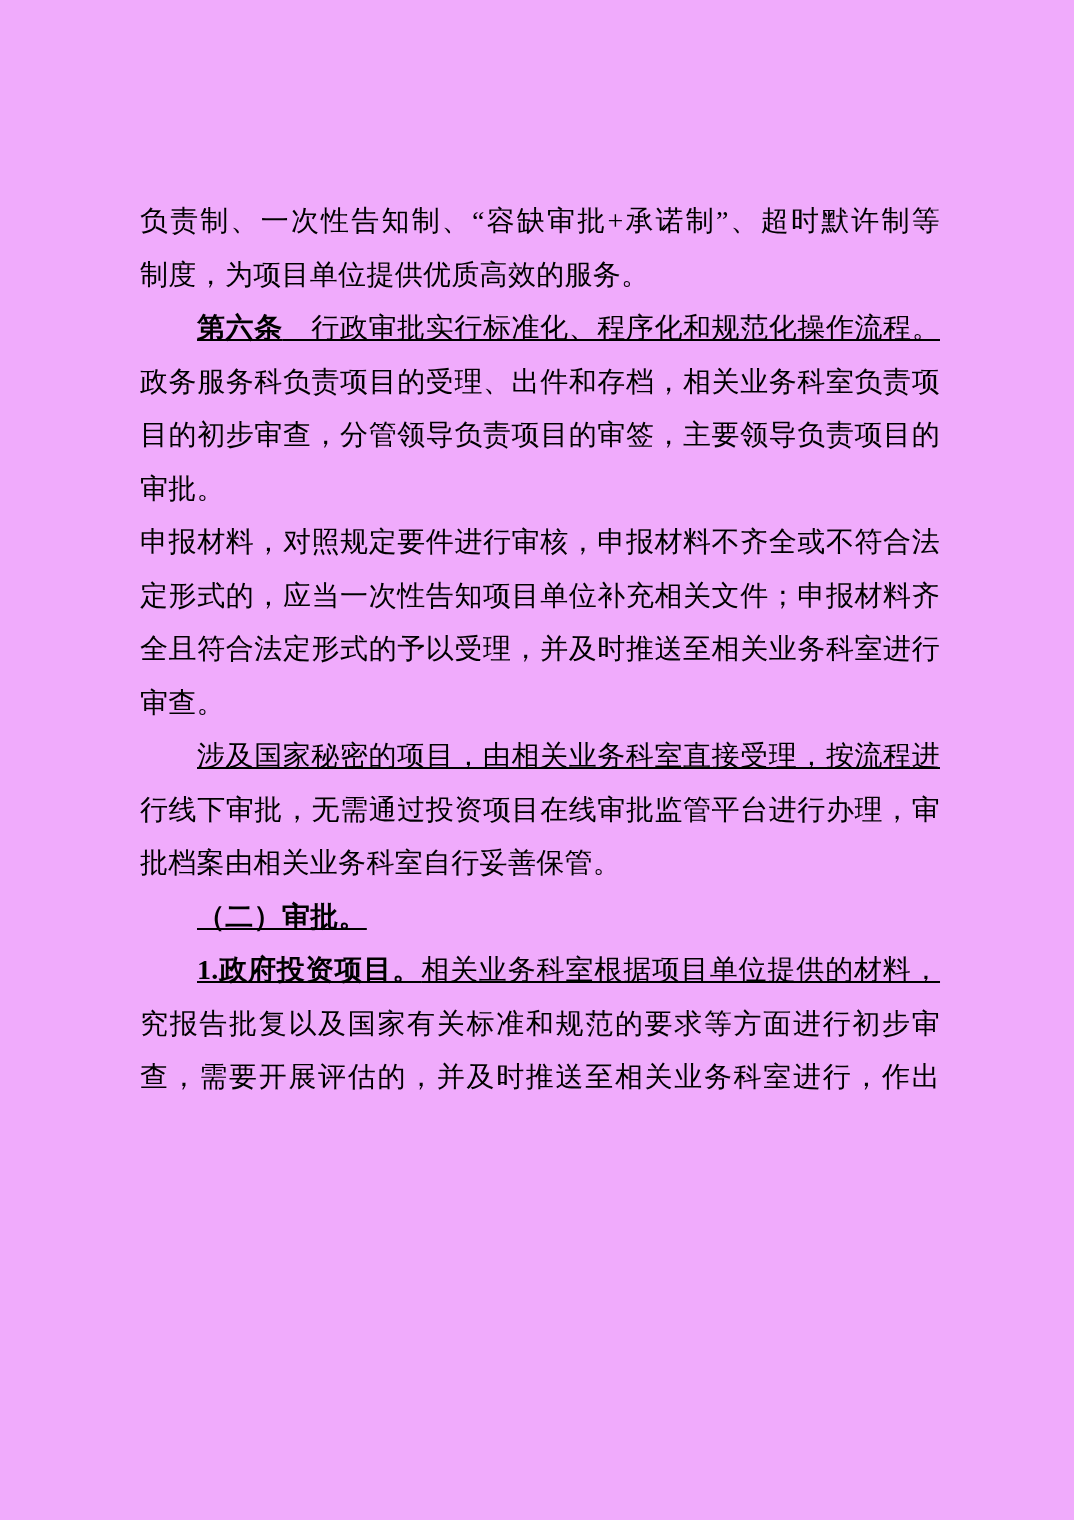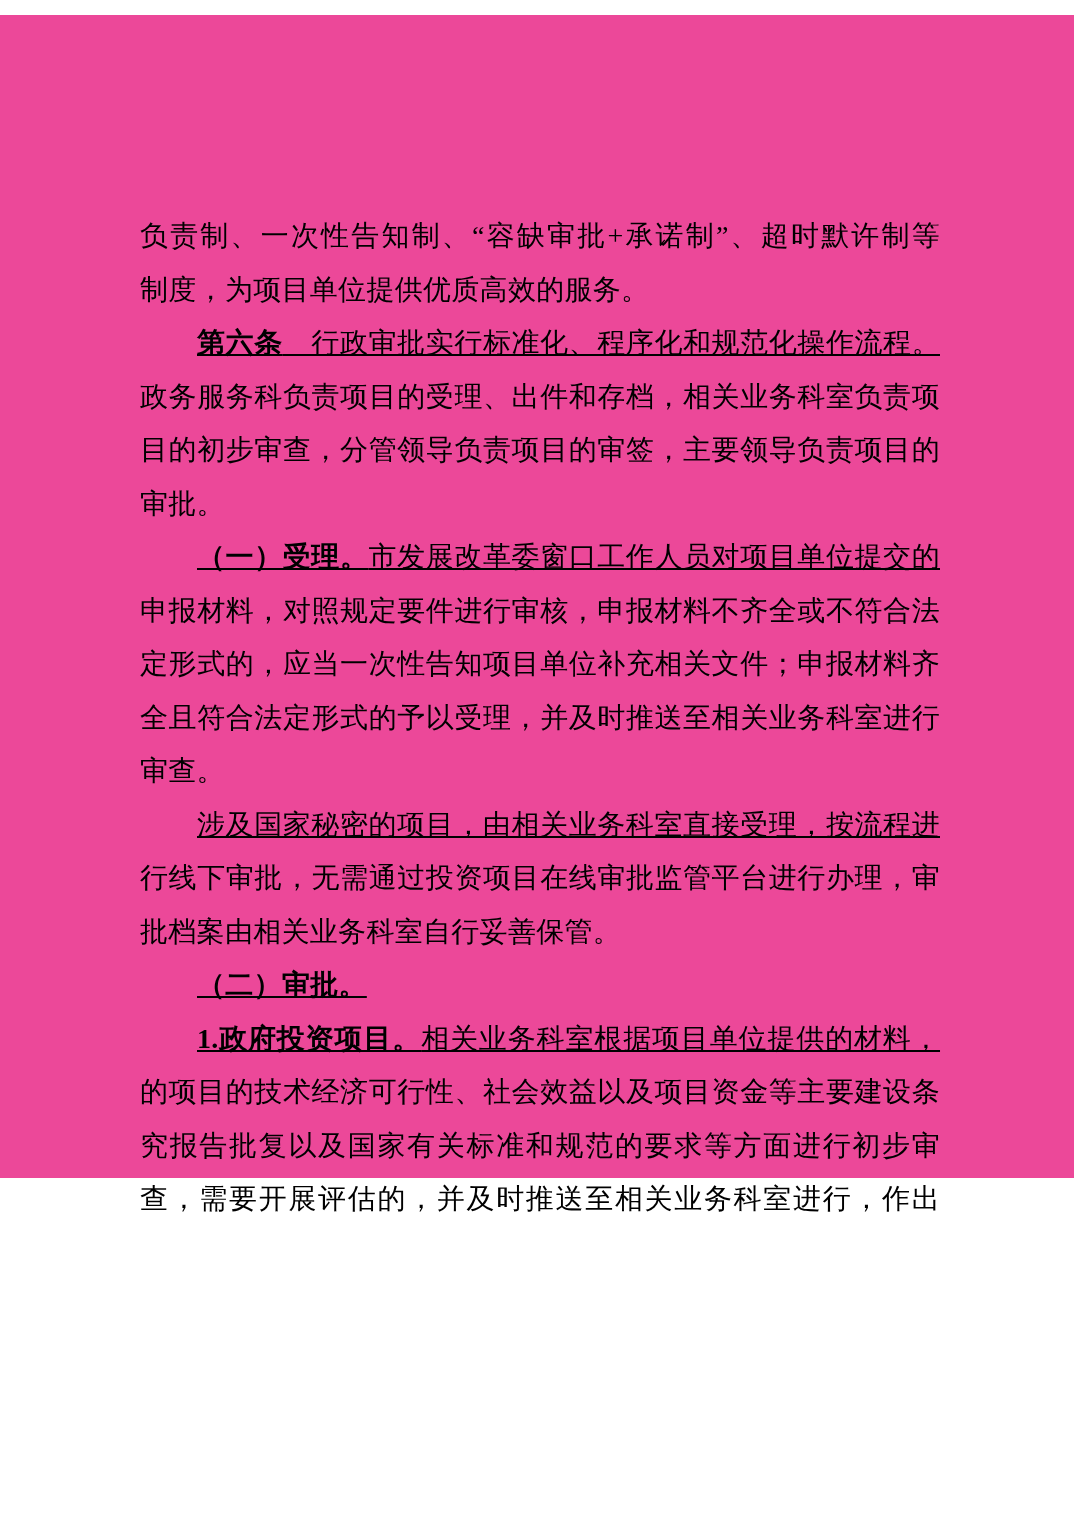--- a/index.html
+++ b/index.html
@@ -10,24 +10,24 @@
   body {
     width: 1074px;
     height: 1520px;
     position: relative;
     overflow: hidden;
     font-family: "Liberation Serif", "DejaVu Serif", serif;
   }
   .page {
     position: absolute;
     left: 0;
-    top: 15px;
+    top: 0;
     width: 1074px;
-    height: 1163px;
-    background: #ec4899;
+    height: 1520px;
+    background: #f0abfc;
   }
   .textblock {
     position: absolute;
     left: 140px;
     top: 194px;
     width: 800px;
     color: #000000;
   }
   .line {
     height: 53.5px;
@@ -56,27 +56,25 @@
 <body>
 
 <div class="page">
   <div class="textblock" id="textblock">
       <div class="line full"><span class="run-regular">负责制、一次性告知制、“容缺审批+承诺制”、超时默许制等</span></div>
       <div class="line"><span class="run-regular">制度，为项目单位提供优质高效的服务。</span></div>
       <div class="line full indent"><span class="run-bold">第六条</span><span class="run-regular">　行政审批实行标准化、程序化和规范化操作流程。</span></div>
       <div class="line full"><span class="run-regular">政务服务科负责项目的受理、出件和存档，相关业务科室负责项</span></div>
       <div class="line full"><span class="run-regular">目的初步审查，分管领导负责项目的审签，主要领导负责项目的</span></div>
       <div class="line"><span class="run-regular">审批。</span></div>
-      <div class="line full indent"><span class="run-bold">（一）受理。</span><span class="run-regular">市发展改革委窗口工作人员对项目单位提交的</span></div>
       <div class="line full"><span class="run-regular">申报材料，对照规定要件进行审核，申报材料不齐全或不符合法</span></div>
       <div class="line full"><span class="run-regular">定形式的，应当一次性告知项目单位补充相关文件；申报材料齐</span></div>
       <div class="line full"><span class="run-regular">全且符合法定形式的予以受理，并及时推送至相关业务科室进行</span></div>
       <div class="line"><span class="run-regular">审查。</span></div>
       <div class="line full indent"><span class="run-regular">涉及国家秘密的项目，由相关业务科室直接受理，按流程进</span></div>
       <div class="line full"><span class="run-regular">行线下审批，无需通过投资项目在线审批监管平台进行办理，审</span></div>
       <div class="line"><span class="run-regular">批档案由相关业务科室自行妥善保管。</span></div>
       <div class="line indent"><span class="run-bold">（二）审批。</span></div>
       <div class="line full indent"><span class="run-bold">1.政府投资项目。</span><span class="run-regular">相关业务科室根据项目单位提供的材料，</span></div>
-      <div class="line full"><span class="run-regular">的项目的技术经济可行性、社会效益以及项目资金等主要建设条</span></div>
       <div class="line full"><span class="run-regular">究报告批复以及国家有关标准和规范的要求等方面进行初步审</span></div>
       <div class="line full"><span class="run-regular">查，需要开展评估的，并及时推送至相关业务科室进行，作出</span></div>
     </div>
 </div>
 
 </body></html>

